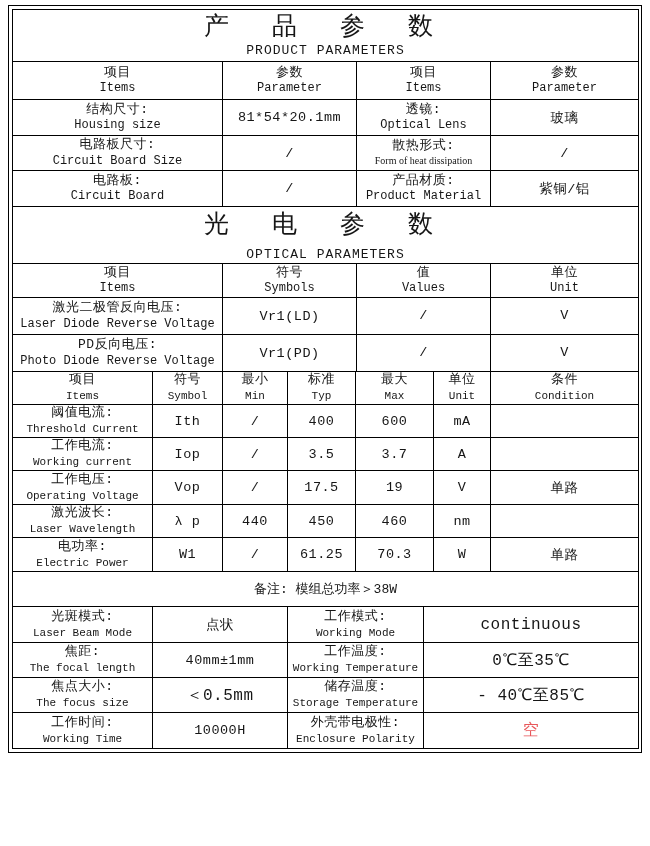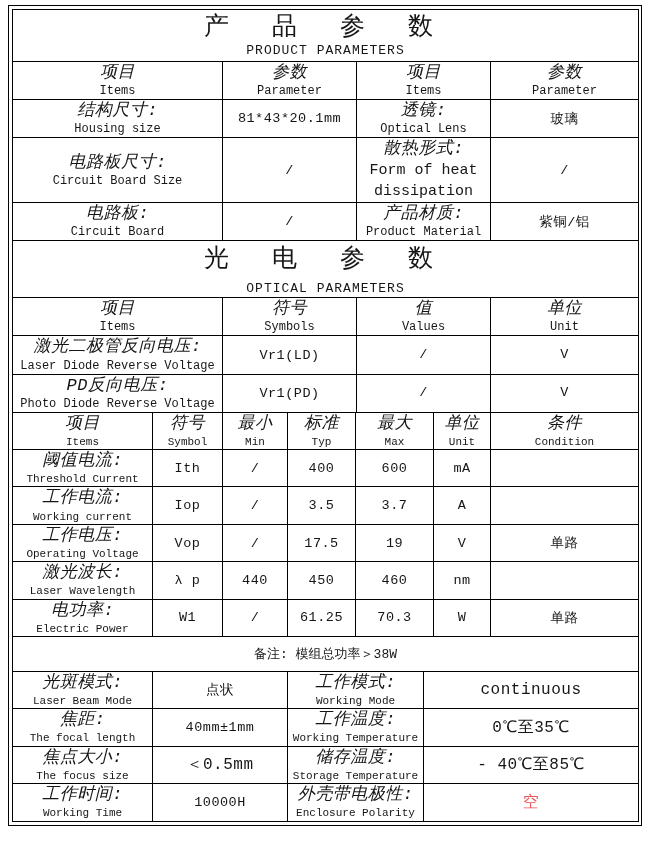--- a/index.html
+++ b/index.html
@@ -13,23 +13,23 @@
   }
   table.tbl{border-collapse:collapse;table-layout:fixed;width:626px;}
   table.tbl + table.tbl{margin-top:-1px;}
   .tbl td{border:1px solid #000;text-align:center;vertical-align:middle;
     padding:0;overflow:hidden;}
   
   .r52{height:52px}.r38{height:38px}.r36{height:36px}.r35{height:35px}
   .r57{height:57px}.r19{height:19px}.r34{height:34px}.r37{height:37px}
   .r33{height:33px}.r33b{height:34px}
   
-  .cn{font-size:17px;line-height:1.3;letter-spacing:0.5px;font-style:italic;}
+  .cn{font-size:13px;line-height:1.3;letter-spacing:0.5px;}
   .en{font-size:12px;line-height:1.25;}
-  .en-sm{font-size:15px;line-height:1.4;letter-spacing:0;}
+  .en-sm{font-size:10px;line-height:1.4;letter-spacing:0;font-family:Liberation Serif, serif;}
   .en-n{font-size:11px;line-height:1.3;}
   .val{font-size:13.5px;letter-spacing:0.5px;}
   .val-lg{font-size:16px;font-family:Liberation Mono, monospace;}
   .pre{white-space:pre-line;}
   .vb{vertical-align:bottom;}
   .pb3{padding-bottom:3px;}
   .pb0{padding-bottom:0;line-height:0.95;}
   .left{text-align:left;padding-left:2px;}
   .title-cn{font-size:25px;letter-spacing:14px;line-height:1.15;padding-top:2px;}
   .title-en{font-size:13px;letter-spacing:1px;line-height:1.2;}
@@ -78,21 +78,21 @@
           <div class="cn">参数</div>
           <div class="en">Parameter</div>
         </td>
       </tr>
 
       <tr class="r36">
         <td>
           <div class="cn">结构尺寸:</div>
           <div class="en">Housing size</div>
         </td>
-        <td class="val">81*43*20.1mm</td>
+        <td class="val">81*54*20.1mm</td>
         <td>
           <div class="cn">透镜:</div>
           <div class="en">Optical Lens</div>
         </td>
         <td class="val">玻璃</td>
       </tr>
 
       <tr class="r35">
         <td>
           <div class="cn">电路板尺寸:</div>

